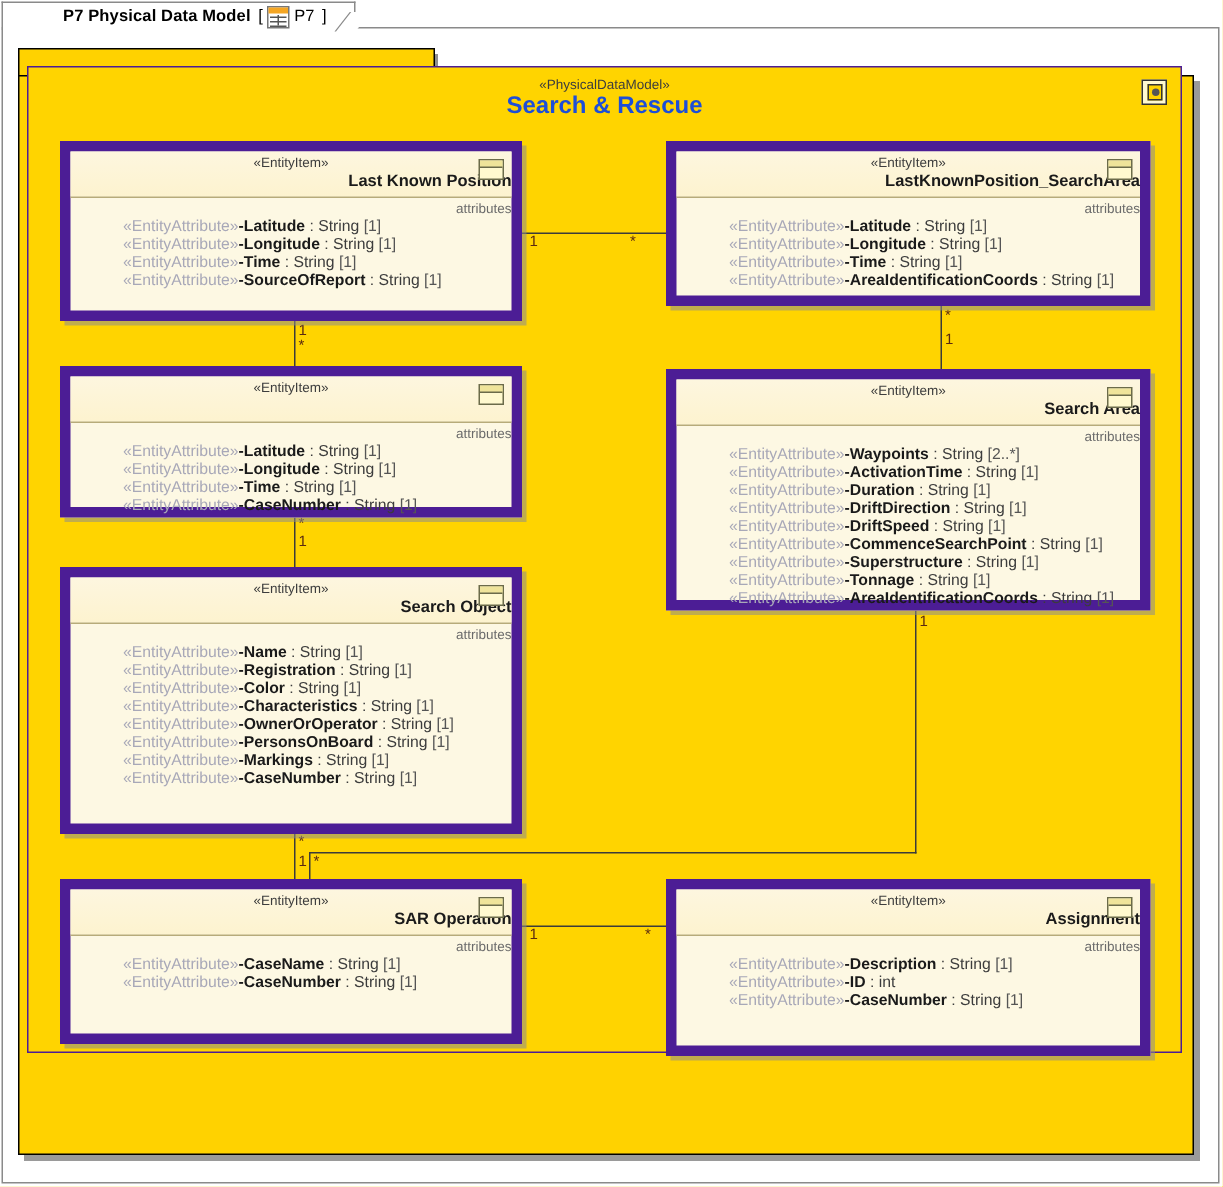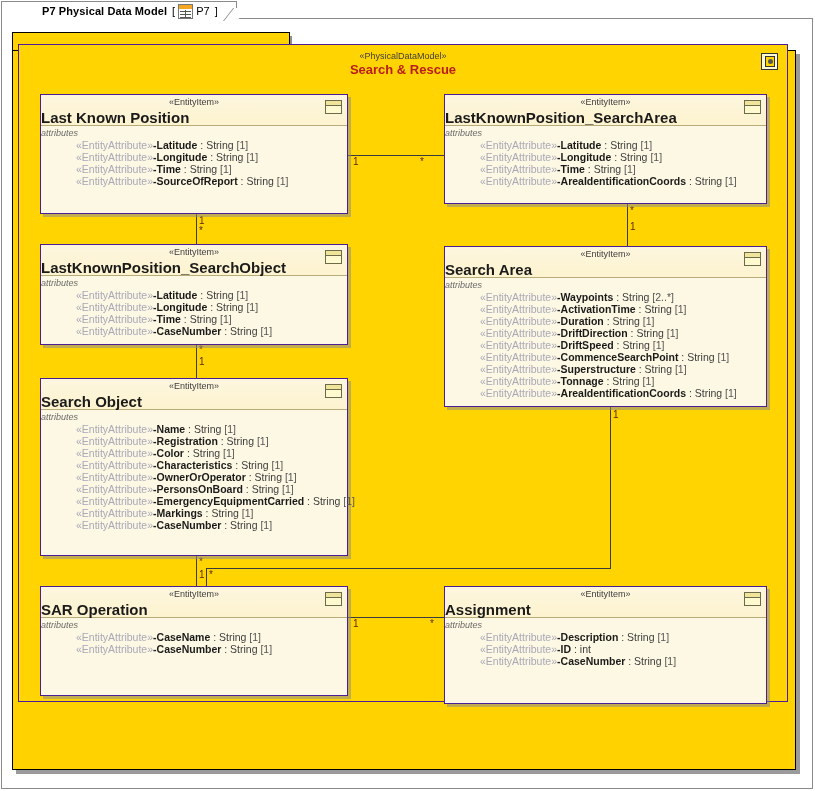--- a/index.html
+++ b/index.html
@@ -135,23 +135,23 @@
     position: absolute;
     left: 0; right: 0; top: 6px;
     text-align: center;
     font-size: 9px;
     color: #3d3d3d;
   }
   .inner-pkg-name {
     position: absolute;
     left: 0; right: 0; top: 17px;
     text-align: center;
-    font-size: 13px;
+    font-size: 16px;
     font-weight: bold;
-    color: #b91c1c;
+    color: #1d4ed8;
   }
   .inner-pkg-icon {
     position: absolute;
     right: 9px; top: 8px;
     width: 17px; height: 17px;
     border: 1px solid #333;
     background: #fff9d0;
     box-sizing: border-box;
   }
   .inner-pkg-icon .gl {
@@ -184,21 +184,21 @@
     color: #5b2a10;
     z-index: 5;
     line-height: 10px;
     white-space: nowrap;
   }
 
   
   .entity {
     position: absolute;
     background: #fdf8e3;
-    border: 1px solid #4c1d95;
+    border: 7px solid #4c1d95;
     box-sizing: border-box;
     z-index: 6;
     box-shadow: 3px 3px 0 0 rgba(140,140,140,0.55);
   }
   .entity-header {
     position: relative;
     background: linear-gradient(to bottom, #fdf6df 0%, #fdf3cf 100%);
     border-bottom: 1px solid #b7ab7a;
     height: 31px;
     box-sizing: border-box;
@@ -206,22 +206,22 @@
   .entity-stereo {
     position: absolute;
     left: 0; right: 0; top: 2px;
     text-align: center;
     font-size: 9px;
     color: #3d3d3d;
   }
   .entity-name {
     position: absolute;
     left: 0; right: 0; top: 14px;
-    text-align: left;
-    font-size: 15px;
+    text-align: right;
+    font-size: 11px;
     font-weight: bold;
     color: #1a1a1a;
   }
   .entity-icon {
     position: absolute;
     right: 5px; top: 5px;
     width: 17px; height: 14px;
     border: 1px solid #6b6b4a;
     background: #fff9cf;
     box-sizing: border-box;
@@ -232,23 +232,22 @@
     left: 0; right: 0; top: 0;
     height: 4px;
     background: #efe49a;
     border-bottom: 1px solid #6b6b4a;
   }
   .entity-body {
     position: relative;
     padding: 2px 0 4px 0;
   }
   .compartment-label {
-    text-align: left;
+    text-align: right;
     font-size: 9px;
-    font-style: italic;
     color: #6b6b6b;
     margin-bottom: 1px;
   }
   .attr {
     font-size: 10.5px;
     color: #222222;
     line-height: 12px;
     padding-left: 3px;
     white-space: nowrap;
     margin-left: 32px;
@@ -357,21 +356,20 @@
       <div class="attr"><span class="st">«EntityAttribute»</span><span class="nm">-Latitude</span><span class="ty"> : String</span><span class="mu"> [1]</span></div>
       <div class="attr"><span class="st">«EntityAttribute»</span><span class="nm">-Longitude</span><span class="ty"> : String</span><span class="mu"> [1]</span></div>
       <div class="attr"><span class="st">«EntityAttribute»</span><span class="nm">-Time</span><span class="ty"> : String</span><span class="mu"> [1]</span></div>
       <div class="attr"><span class="st">«EntityAttribute»</span><span class="nm">-AreaIdentificationCoords</span><span class="ty"> : String</span><span class="mu"> [1]</span></div>
     </div>
   </div>
 
   <div class="entity" style="left:40px; top:244px; width:308px; height:101px;">
     <div class="entity-header">
       <div class="entity-stereo">«EntityItem»</div>
-      <div class="entity-name">LastKnownPosition_SearchObject</div>
       <div class="entity-icon"></div>
     </div>
     <div class="entity-body">
       <div class="compartment-label">attributes</div>
       <div class="attr"><span class="st">«EntityAttribute»</span><span class="nm">-Latitude</span><span class="ty"> : String</span><span class="mu"> [1]</span></div>
       <div class="attr"><span class="st">«EntityAttribute»</span><span class="nm">-Longitude</span><span class="ty"> : String</span><span class="mu"> [1]</span></div>
       <div class="attr"><span class="st">«EntityAttribute»</span><span class="nm">-Time</span><span class="ty"> : String</span><span class="mu"> [1]</span></div>
       <div class="attr"><span class="st">«EntityAttribute»</span><span class="nm">-CaseNumber</span><span class="ty"> : String</span><span class="mu"> [1]</span></div>
     </div>
   </div>
@@ -403,21 +401,20 @@
       <div class="entity-icon"></div>
     </div>
     <div class="entity-body">
       <div class="compartment-label">attributes</div>
       <div class="attr"><span class="st">«EntityAttribute»</span><span class="nm">-Name</span><span class="ty"> : String</span><span class="mu"> [1]</span></div>
       <div class="attr"><span class="st">«EntityAttribute»</span><span class="nm">-Registration</span><span class="ty"> : String</span><span class="mu"> [1]</span></div>
       <div class="attr"><span class="st">«EntityAttribute»</span><span class="nm">-Color</span><span class="ty"> : String</span><span class="mu"> [1]</span></div>
       <div class="attr"><span class="st">«EntityAttribute»</span><span class="nm">-Characteristics</span><span class="ty"> : String</span><span class="mu"> [1]</span></div>
       <div class="attr"><span class="st">«EntityAttribute»</span><span class="nm">-OwnerOrOperator</span><span class="ty"> : String</span><span class="mu"> [1]</span></div>
       <div class="attr"><span class="st">«EntityAttribute»</span><span class="nm">-PersonsOnBoard</span><span class="ty"> : String</span><span class="mu"> [1]</span></div>
-      <div class="attr"><span class="st">«EntityAttribute»</span><span class="nm">-EmergencyEquipmentCarried</span><span class="ty"> : String</span><span class="mu"> [1]</span></div>
       <div class="attr"><span class="st">«EntityAttribute»</span><span class="nm">-Markings</span><span class="ty"> : String</span><span class="mu"> [1]</span></div>
       <div class="attr"><span class="st">«EntityAttribute»</span><span class="nm">-CaseNumber</span><span class="ty"> : String</span><span class="mu"> [1]</span></div>
     </div>
   </div>
 
   <div class="entity" style="left:40px; top:586px; width:308px; height:110px;">
     <div class="entity-header">
       <div class="entity-stereo">«EntityItem»</div>
       <div class="entity-name">SAR Operation</div>
       <div class="entity-icon"></div>

